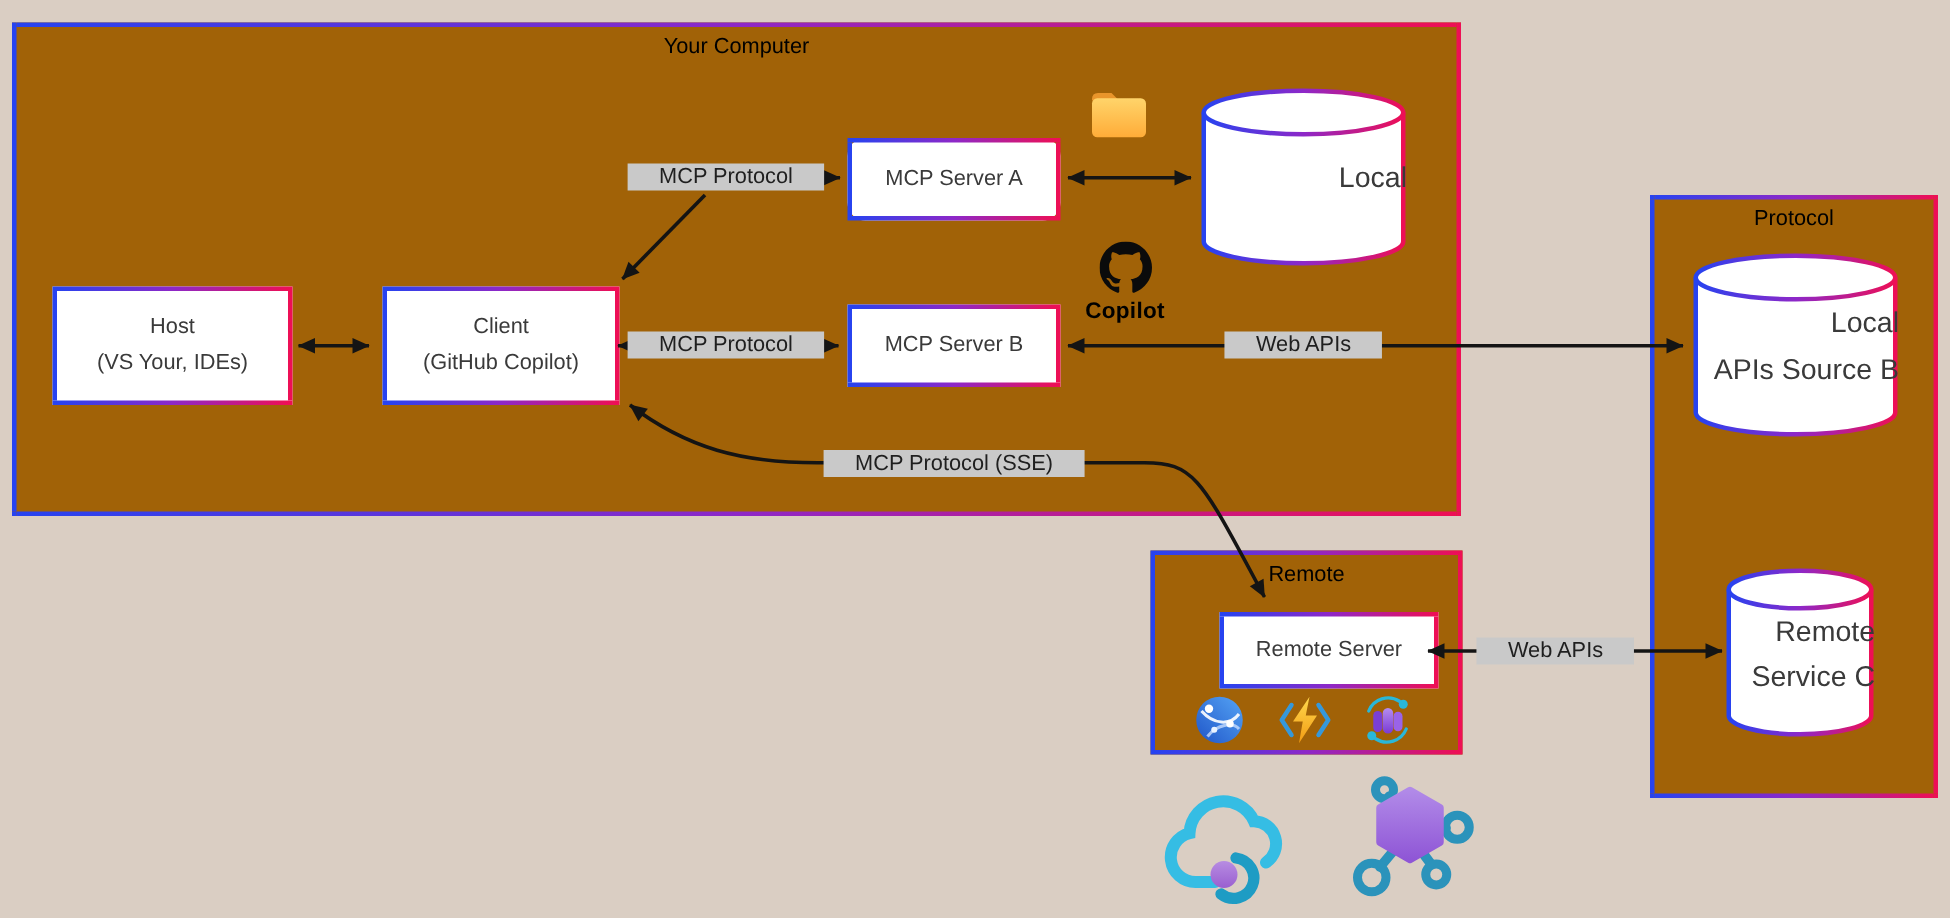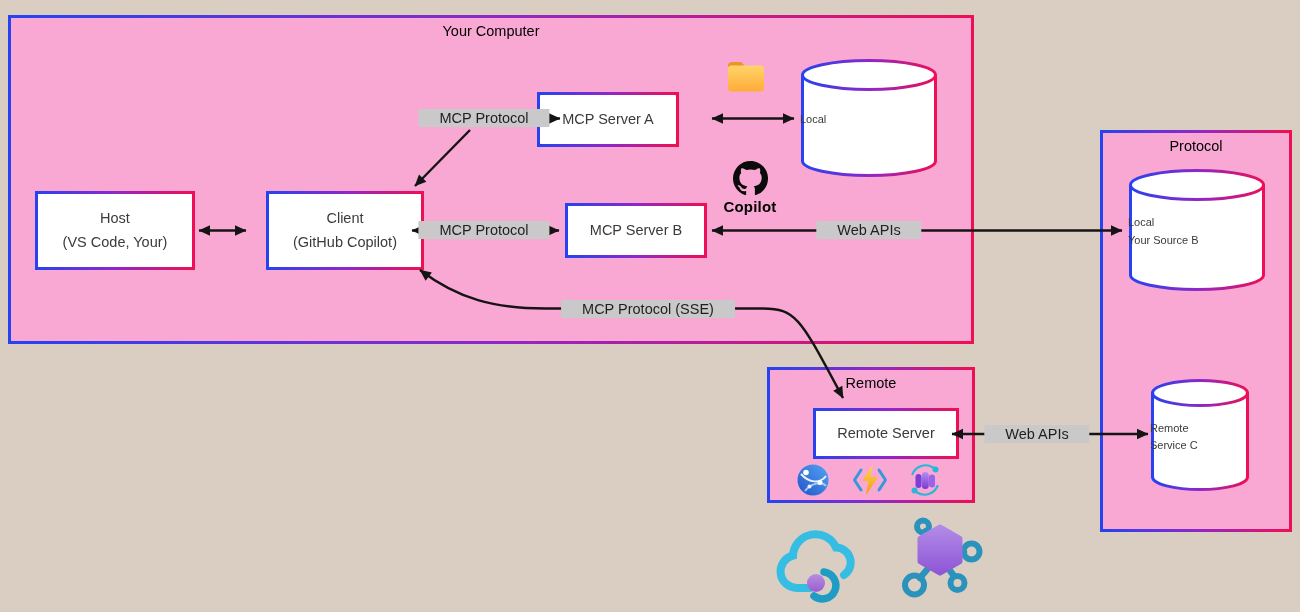--- a/index.html
+++ b/index.html
@@ -13,21 +13,21 @@
   }
   html,body{margin:0;padding:0;}
   body{
     width:1300px;height:612px;
     background:var(--bg);
     font-family:"Liberation Sans", sans-serif;
     position:relative;overflow:hidden;
   }
   
   .group{
-    position:absolute;background:#f9a8d4;
+    position:absolute;background:#a16207;
     border:3px solid;
     border-image:linear-gradient(90deg,var(--gblue),var(--gpurple) 50%,var(--gcrimson)) 1;
   }
   .group-title{
     position:absolute;top:5px;left:50%;transform:translateX(-50%);
     font-size:14.5px;color:#000;white-space:nowrap;
   }
   
   .node{
     position:absolute;background:#fff;
@@ -35,21 +35,21 @@
     border-image:linear-gradient(90deg,var(--gblue),var(--gpurple) 50%,var(--gcrimson)) 1;
     display:flex;flex-direction:column;align-items:center;justify-content:center;
     font-size:14.5px;color:var(--node-text);line-height:1.6;text-align:center;
     z-index:20;
   }
   
   .cyl{position:absolute;z-index:20;}
   .cyl svg{position:absolute;left:0;top:0;}
   .cyl .cyl-text{
     position:absolute;left:0;right:0;top:52%;transform:translateY(-50%);
-    text-align:left;font-size:11px;color:var(--node-text);line-height:1.6;
+    text-align:right;font-size:19px;color:var(--node-text);line-height:1.6;
   }
   
   .edge-label{
     position:absolute;transform:translate(-50%,-50%);
     background:var(--label-bg);color:#1f1f1f;
     font-size:14.5px;padding:1px 21px;white-space:nowrap;
     z-index:40;
   }
   #edges{position:absolute;left:0;top:0;z-index:30;pointer-events:none;}
   .icon{position:absolute;z-index:45;}
@@ -84,29 +84,29 @@
     <path d="M412 230.5 H559" marker-start="url(#ah)" marker-end="url(#ah)"></path>
     <path d="M712 118.5 H794" marker-start="url(#ah)" marker-end="url(#ah)"></path>
     <path d="M712 230.5 H1122" marker-start="url(#ah)" marker-end="url(#ah)"></path>
     <path d="M420 270 C458 299 495 308.5 545 308.5 L763 308.5 C797 308.5 801 320 843 398" marker-start="url(#ah)" marker-end="url(#ah)"></path>
     <path d="M952 434 H1148" marker-start="url(#ah)" marker-end="url(#ah)"></path>
   </g>
 </svg>
 
 <div class="node" style="left:35px;top:191px;width:154px;height:73px;">
   <span>Host</span>
-  <span>(VS Code, Your)</span>
-</div>
-
-<div class="node" style="left:266px;top:191px;width:152px;height:73px;">
+  <span>(VS Your, IDEs)</span>
+</div>
+
+<div class="node" style="left:255px;top:191px;width:152px;height:73px;">
   <span>Client</span>
   <span>(GitHub Copilot)</span>
 </div>
 
-<div class="node" style="left:537px;top:92px;width:136px;height:49px;border-radius:12px;">
+<div class="node" style="left:565px;top:92px;width:136px;height:49px;border-radius:12px;">
   <span>MCP Server A</span>
 </div>
 
 <div class="node" style="left:565px;top:203px;width:136px;height:49px;">
   <span>MCP Server B</span>
 </div>
 
 <div class="node" style="left:813px;top:408px;width:140px;height:45px;">
   <span>Remote Server</span>
 </div>
@@ -135,21 +135,21 @@
       <stop offset="0" stop-color="#2643f0"></stop>
           <stop offset="0.5" stop-color="#8d28c8"></stop>
           <stop offset="1" stop-color="#ee0f55"></stop>
     </linearGradient>
       </defs>
     <path d="M2.5 17 L2.5 107 A66.5 14.5 0 0 0 135.5 107 L135.5 17" fill="#fff" stroke="url(#gB)" stroke-width="3"></path>
     <ellipse cx="69" cy="17" rx="66.5" ry="14.5" fill="#fff" stroke="url(#gB)" stroke-width="3"></ellipse>
   </svg>
   <div class="cyl-text">
     <div>Local</div>
-    <div>Your Source B</div>
+    <div>APIs Source B</div>
   </div>
 </div>
 
 <div class="cyl" style="left:1150px;top:378px;width:100px;height:115px;">
   <svg width="100" height="115" viewBox="0 0 100 115" preserveAspectRatio="none">
     <defs>
         <linearGradient id="gC" x1="0" y1="0" x2="1" y2="0">
       <stop offset="0" stop-color="#2643f0"></stop>
           <stop offset="0.5" stop-color="#8d28c8"></stop>
           <stop offset="1" stop-color="#ee0f55"></stop>
@@ -159,21 +159,21 @@
     <ellipse cx="50" cy="15" rx="47.5" ry="12.5" fill="#fff" stroke="url(#gC)" stroke-width="3"></ellipse>
   </svg>
   <div class="cyl-text">
     <div>Remote</div>
     <div>Service C</div>
   </div>
 </div>
 
 <span class="edge-label" style="left:484px;top:118px;">MCP Protocol</span>
 <span class="edge-label" style="left:484px;top:230px;">MCP Protocol</span>
-<span class="edge-label" style="left:636px;top:309px;margin-left:12px;">MCP Protocol (SSE)</span>
+<span class="edge-label" style="left:636px;top:309px;">MCP Protocol (SSE)</span>
 <span class="edge-label" style="left:869px;top:230px;">Web APIs</span>
 <span class="edge-label" style="left:1037px;top:434px;">Web APIs</span>
 
 <svg class="icon" style="left:726px;top:58px;" width="40" height="36" viewBox="0 0 40 36">
   <defs>
     <linearGradient id="gFold" x1="0" y1="0" x2="0" y2="1">
       <stop offset="0" stop-color="#ffd46a"></stop>
         <stop offset="1" stop-color="#ffac38"></stop>
     </linearGradient>
   </defs>

